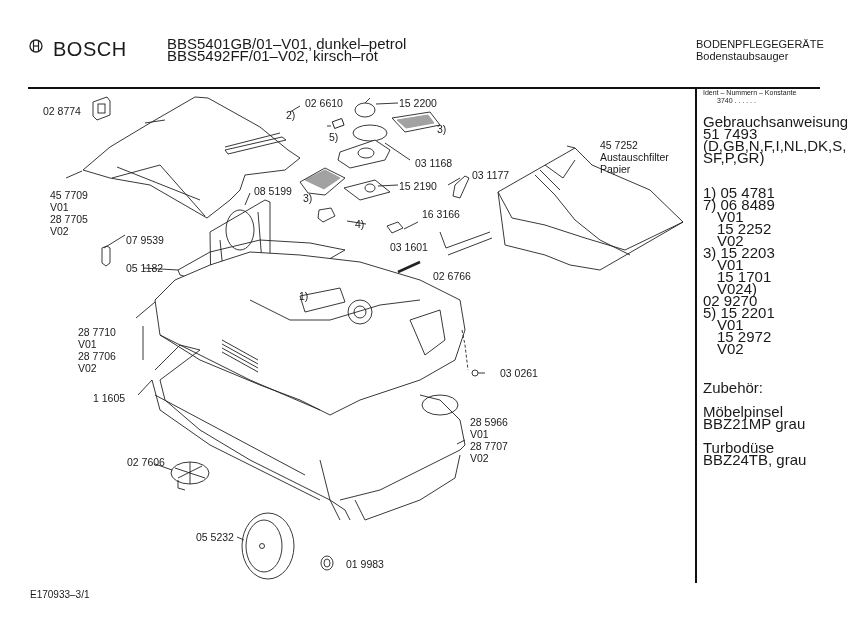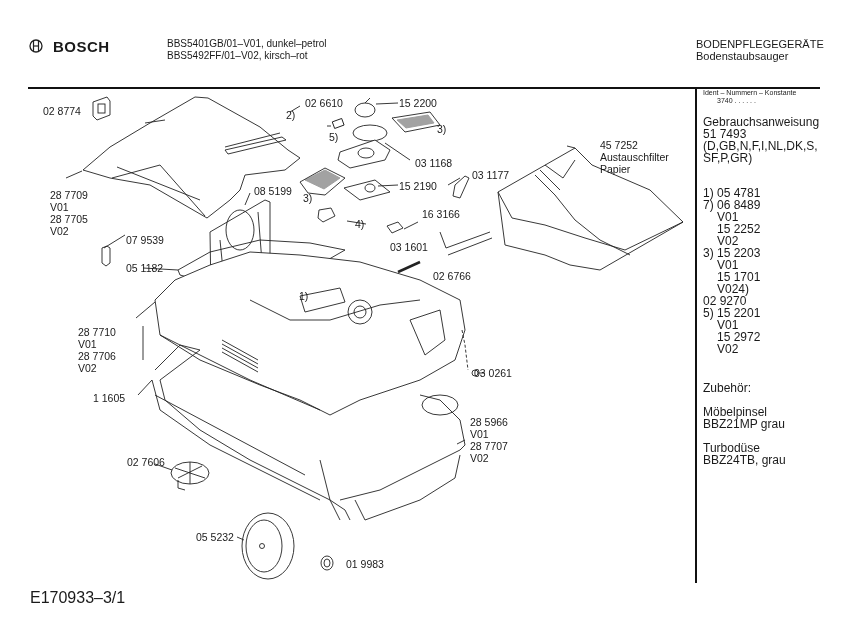--- a/index.html
+++ b/index.html
@@ -1,29 +1,29 @@
 <!DOCTYPE html>
 <html><head>
 <meta charset="utf-8">
 <style>
   html, body { margin: 0; padding: 0; background: #ffffff; }
   body { width: 847px; height: 635px; position: relative; overflow: hidden;
          font-family: "Liberation Sans", sans-serif; color: #1a1a1a; }
   .abs { position: absolute; }
   .t { position: absolute; font-size: 10.5px; line-height: 12px; white-space: nowrap; }
   .b { font-weight: normal; }
-  .logo-text { position: absolute; left: 53px; top: 38px; font-size: 15px; font-weight: bold; letter-spacing: 0.5px; }
-  .hdr-model { position: absolute; left: 167px; top: 38px; font-size: 10px; line-height: 12px; }
+  .logo-text { position: absolute; left: 53px; top: 38px; font-size: 20px; font-weight: normal; letter-spacing: 0.5px; }
+  .hdr-model { position: absolute; left: 167px; top: 38px; font-size: 15px; line-height: 12px; }
   .hdr-cat { position: absolute; left: 696px; top: 38px; font-size: 11px; line-height: 12px; }
   .rule-h { position: absolute; left: 28px; top: 87px; width: 792px; height: 1.5px; background: #111; }
   .rule-v { position: absolute; left: 695px; top: 88px; width: 1.5px; height: 495px; background: #111; }
-  .side { position: absolute; left: 703px; font-size: 12px; line-height: 12px; }
+  .side { position: absolute; left: 703px; font-size: 15px; line-height: 12px; }
   .side .ind { padding-left: 14px; }
   .ident { position: absolute; left: 703px; top: 89px; font-size: 7px; line-height: 8px; }
-  .footer { position: absolute; left: 30px; top: 589px; font-size: 16px; }
+  .footer { position: absolute; left: 30px; top: 589px; font-size: 10px; }
   svg.drawing { position: absolute; left: 0; top: 0; }
   svg.drawing * { fill: none; stroke: #222; stroke-width: 0.9; }
   svg.drawing .fill-w { fill: #fff; }
   svg.drawing .fill-d { fill: #333; }
   svg.drawing .thick { stroke-width: 2.5; }
 </style>
 </head>
 <body>
 
 <div>
@@ -213,21 +213,21 @@
     <path d="M567,146 L575,148"></path>
     <path d="M143,326 L143,360"></path>
     <path d="M457,444 L465,440"></path>
     <path d="M478,373 L485,373"></path>
   </g>
 </svg>
 
 <div>
   <div class="t" style="left:43px;top:105px">02 8774</div>
   <div class="t" style="left:50px;top:189px">
-    <div>28 7709</div>
+    <div>45 7709</div>
     <div>V01</div>
     <div>28 7705</div>
     <div>V02</div>
   </div>
   <div class="t b" style="left:126px;top:234px">07 9539</div>
   <div class="t" style="left:126px;top:262px">05 1182</div>
   <div class="t b" style="left:254px;top:185px">08 5199</div>
   <div class="t" style="left:78px;top:326px">
     <div>28 7710</div>
     <div>V01</div>
@@ -244,21 +244,21 @@
   <div class="t" style="left:399px;top:180px">15 2190</div>
   <div class="t" style="left:422px;top:208px">16 3166</div>
   <div class="t" style="left:390px;top:241px">03 1601</div>
   <div class="t" style="left:433px;top:270px">02 6766</div>
   <div class="t b" style="left:472px;top:169px">03 1177</div>
   <div class="t" style="left:600px;top:139px">
     <div>45 7252</div>
     <div>Austauschfilter</div>
     <div>Papier</div>
   </div>
-  <div class="t b" style="left:474px;top:367px">03 0261</div>
+  <div class="t b" style="left:500px;top:367px">03 0261</div>
   <div class="t" style="left:470px;top:416px">
     <div>28 5966</div>
     <div>V01</div>
     <div>28 7707</div>
     <div>V02</div>
   </div>
   <div class="t" style="left:299px;top:290px">1)</div>
   <div class="t" style="left:286px;top:109px">2)</div>
   <div class="t" style="left:437px;top:123px">3)</div>
   <div class="t" style="left:303px;top:192px">3)</div>

